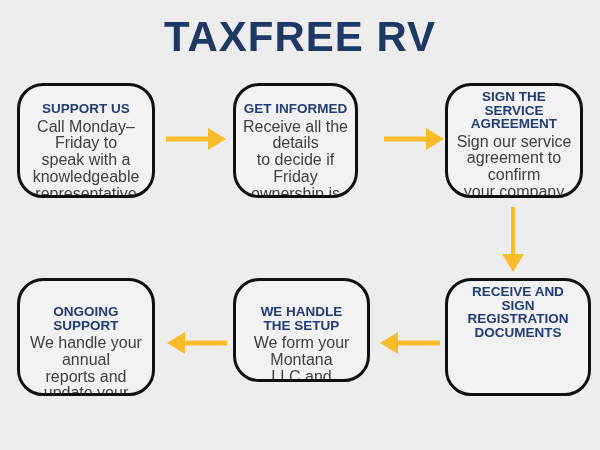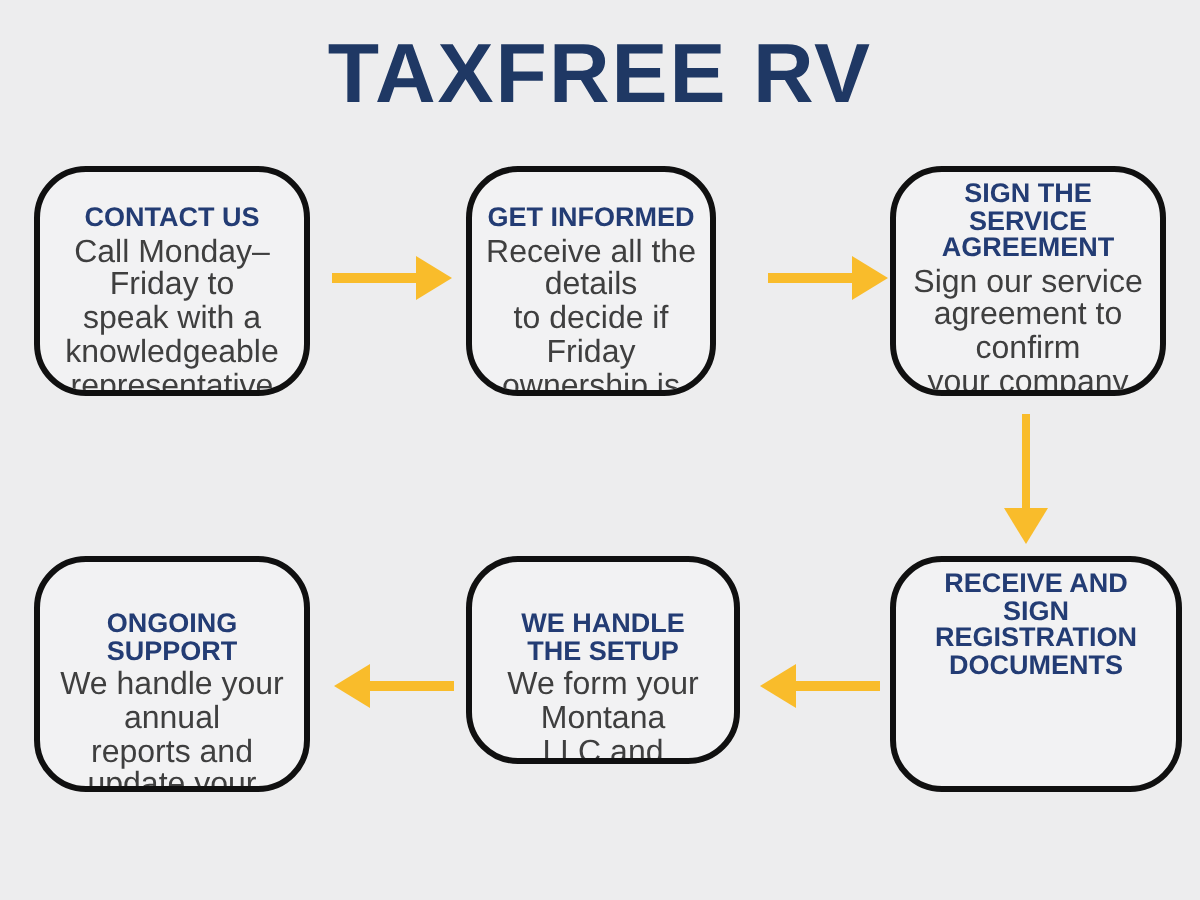--- a/index.html
+++ b/index.html
@@ -74,21 +74,21 @@
   .arrow-a5{left:167px;top:332px;width:60px;height:22px;}
 </style>
 </head>
 <body>
 
 <div class="canvas">
 
   <h1 class="page-title">TAXFREE RV</h1>
 
   <div class="box pos-r1c1">
-    <div class="box-heading">CONTACT US</div>
+    <div class="box-heading">SUPPORT US</div>
     <div class="box-body">Call Monday–Friday to
 speak with a
 knowledgeable
 representative</div>
   </div>
 
   <div class="box pos-r1c2">
     <div class="box-heading">GET INFORMED</div>
     <div class="box-body">Receive all the details
 to decide if Friday

